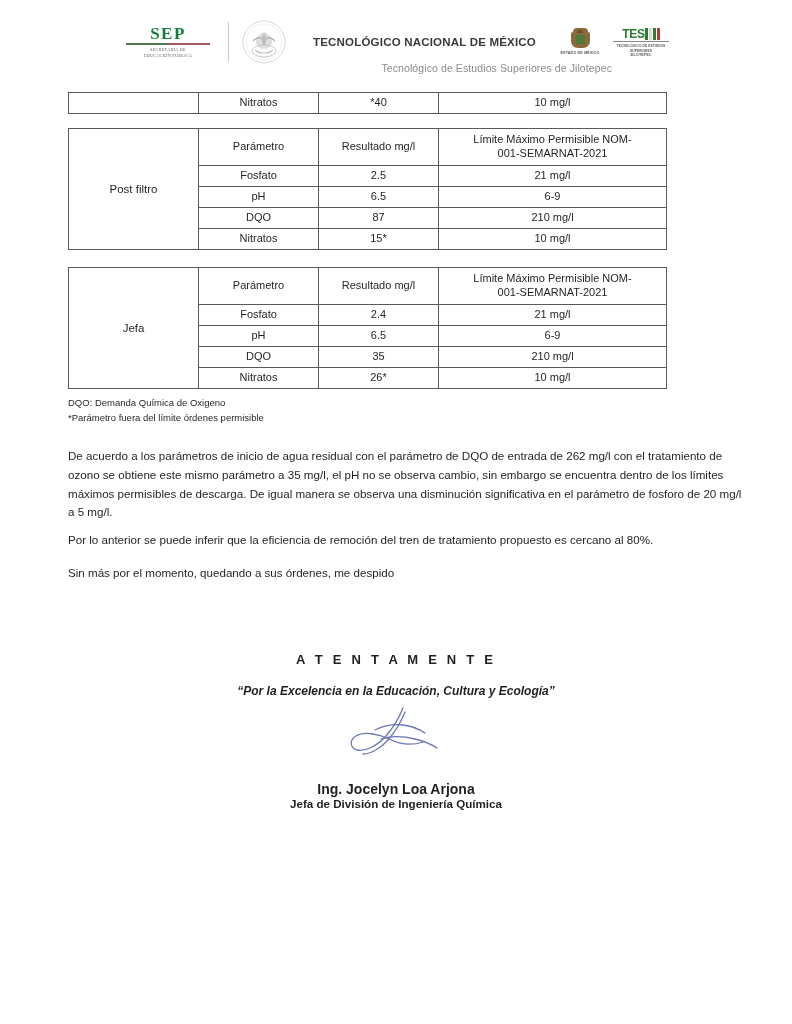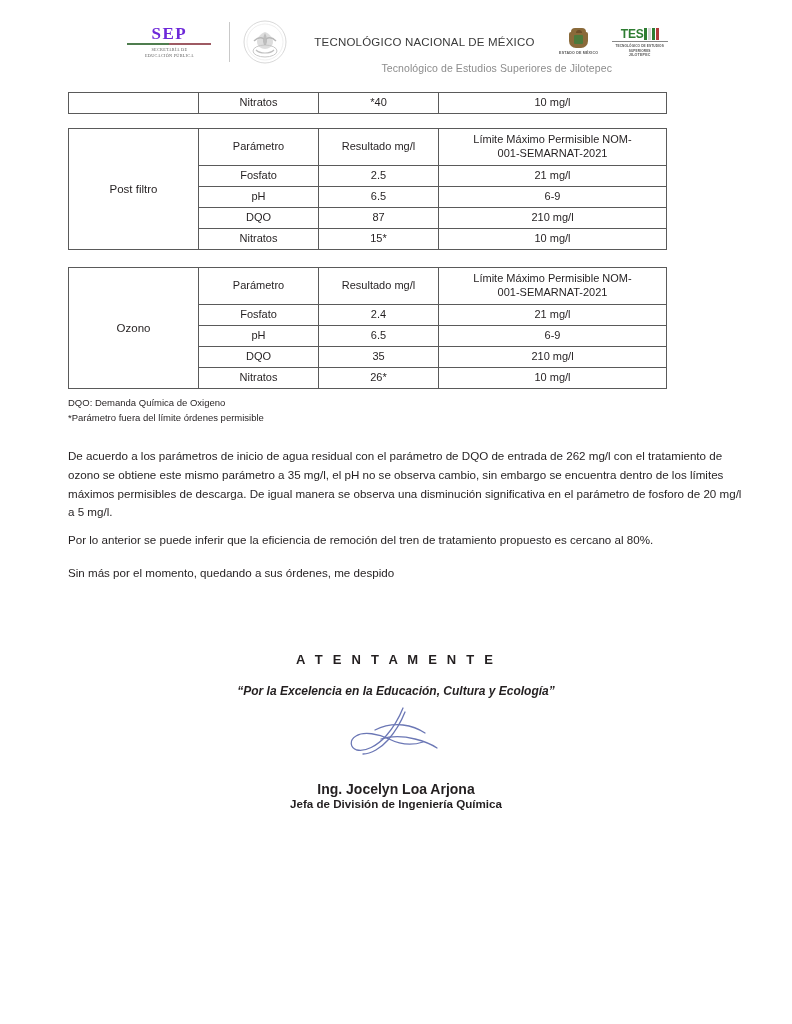--- a/index.html
+++ b/index.html
@@ -37,21 +37,21 @@
   .sep-logo {
     width: 96px;
     text-align: center;
     line-height: 1;
   }
   .sep-word {
     font-family: "Liberation Serif", serif;
     font-size: 17px;
     font-weight: 700;
     letter-spacing: 1.5px;
-    color: #6d28d9;
+    color: #15803d;
     margin-bottom: 1px;
   }
   .sep-bars {
     display: flex;
     height: 2px;
     width: 84px;
     margin: 1px auto 2px auto;
   }
   .sep-bar-g { flex: 1; background: #4f7d4f; }
   .sep-bar-r { flex: 1; background: #9e5a63; }
@@ -74,21 +74,21 @@
   .eagle-seal {
     width: 46px;
     height: 46px;
     position: relative;
     opacity: 0.55;
   }
 
   .tecnm-title {
     font-family: "Liberation Sans", sans-serif;
     font-size: 11.5px;
-    font-weight: 400;
+    font-weight: 700;
     letter-spacing: 0.2px;
     color: #3a3a3a;
     margin: 0 22px 0 26px;
     white-space: nowrap;
   }
 
   
   .edomex {
     width: 44px;
     text-align: center;
@@ -404,21 +404,21 @@
 
 <table class="tbl" id="table-ozono">
   <colgroup>
       <col class="c1">
       <col class="c2">
       <col class="c3">
       <col class="c4">
     </colgroup>
   <tbody>
     <tr>
-      <td rowspan="5" class="grp-cell">Ozono</td>
+      <td rowspan="5" class="grp-cell">Jefa</td>
       <td class="hdr-cell">Parámetro</td>
       <td class="hdr-cell">Resultado mg/l</td>
       <td class="hdr-cell">
         <span>Límite Máximo Permisible NOM-</span><br>
         <span>001-SEMARNAT-2021</span>
       </td>
     </tr>
     <tr>
       <td class="data-cell">Fosfato</td>
       <td class="data-cell">2.4</td>

